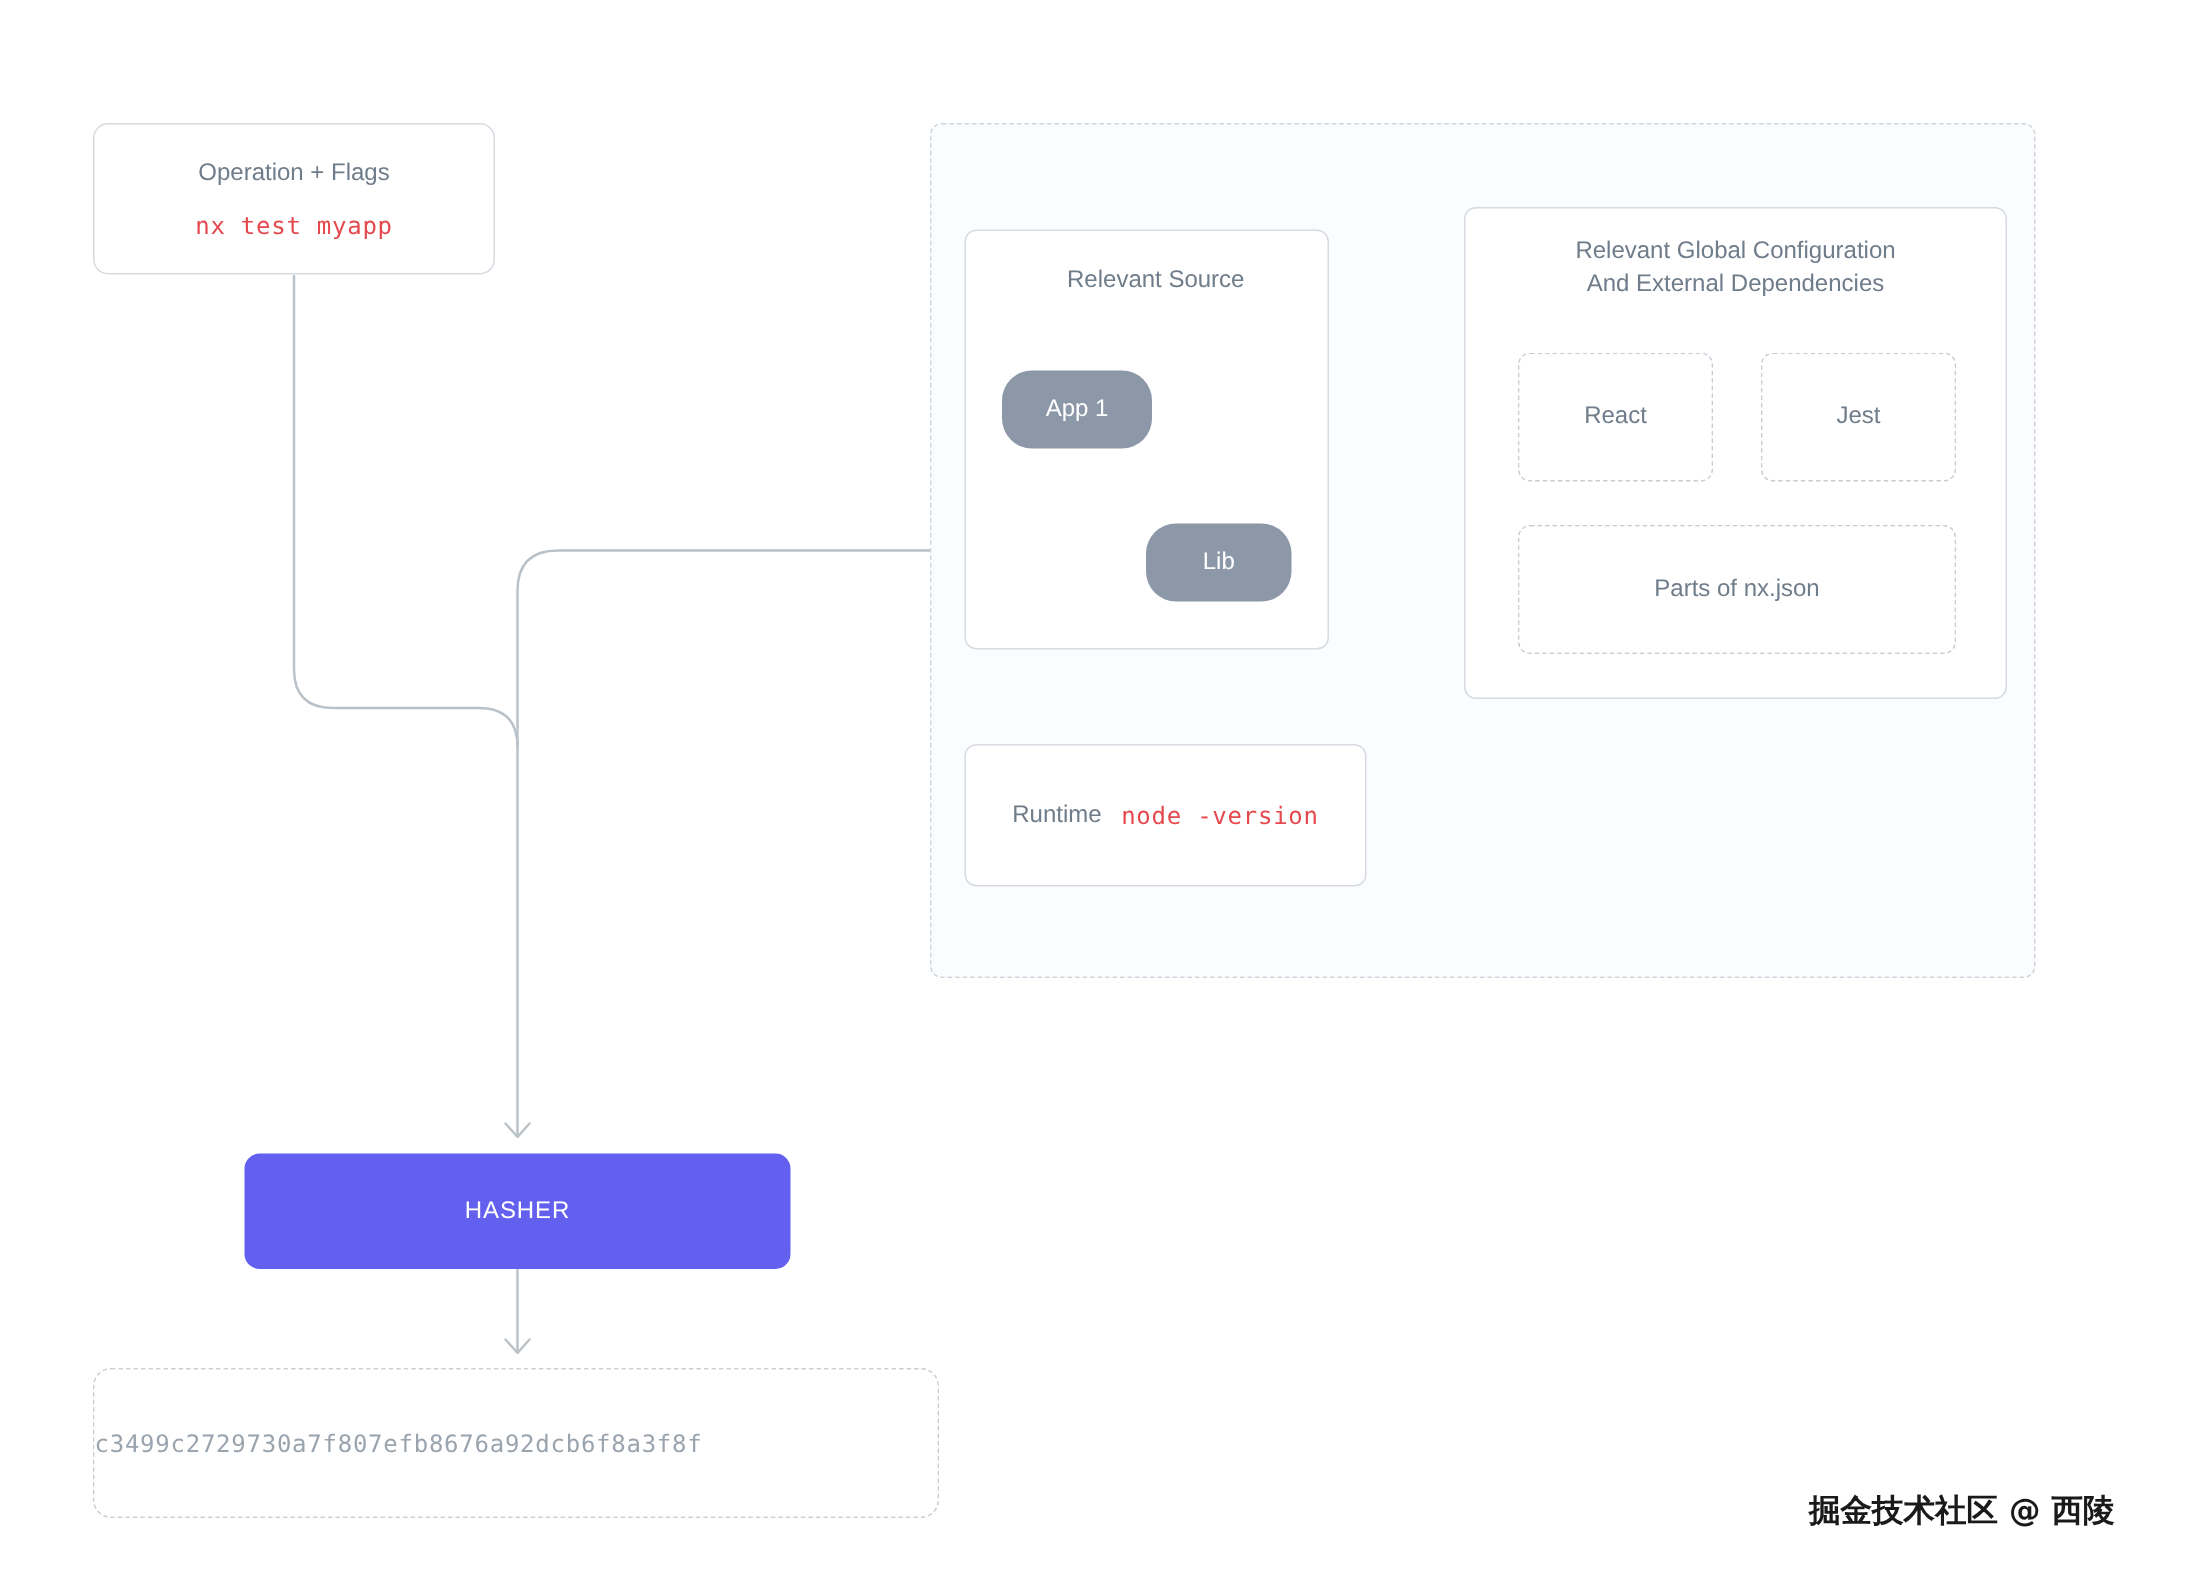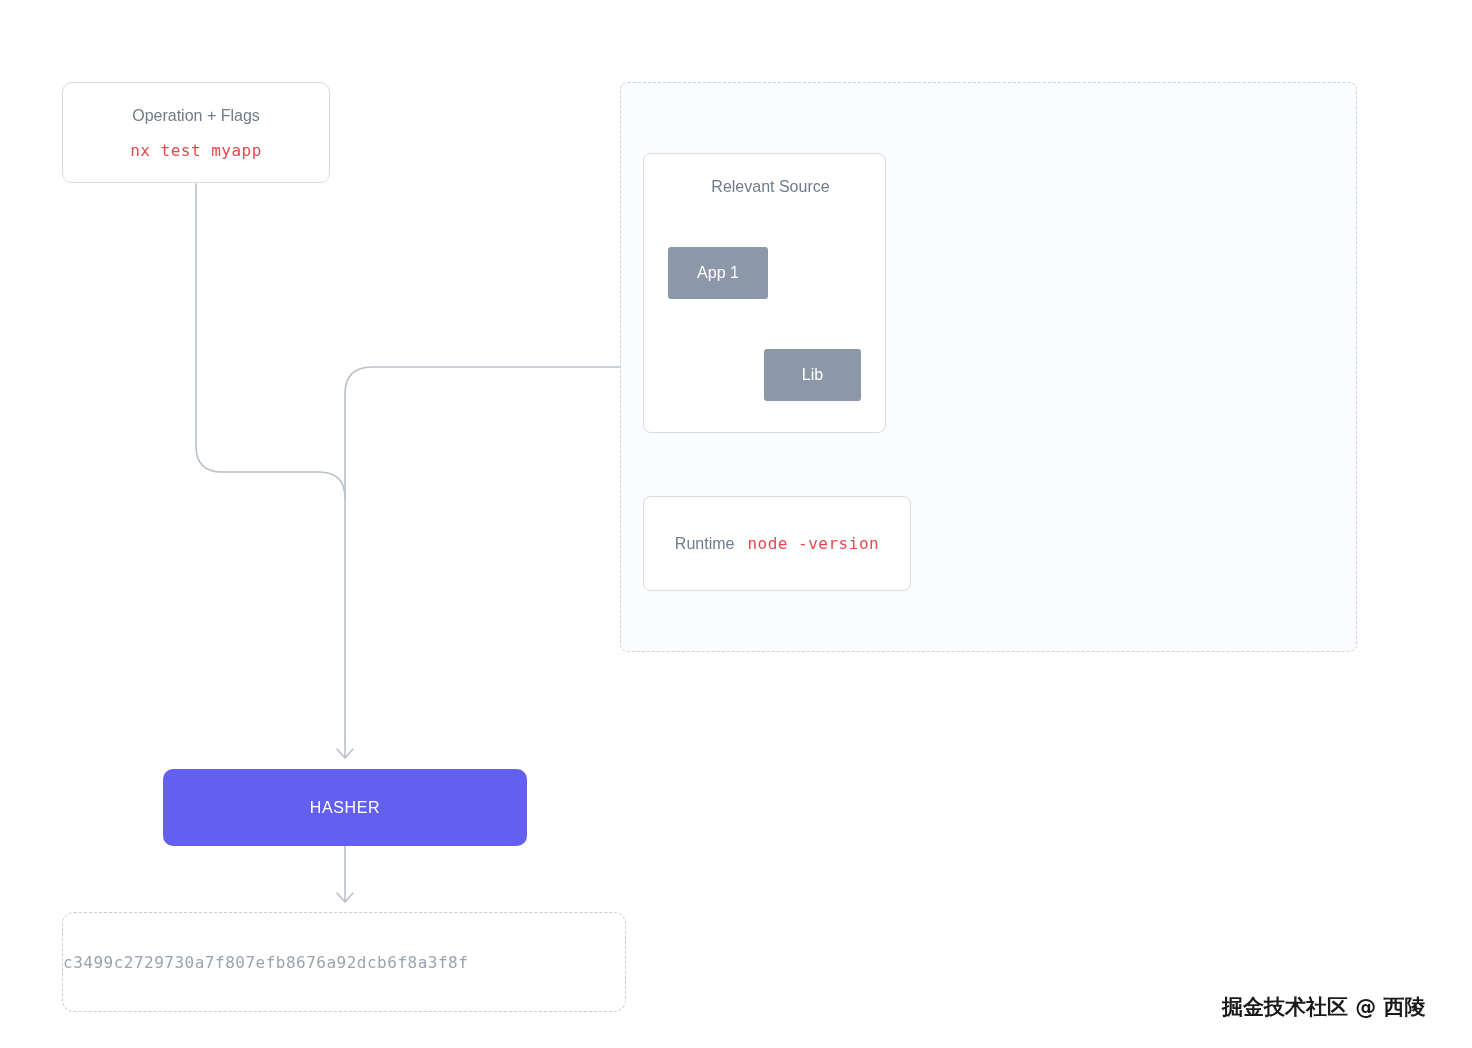--- a/index.html
+++ b/index.html
@@ -22,38 +22,38 @@
   svg.connectors{position:absolute;left:0;top:0;width:1472px;height:1048px;pointer-events:none;}
   .box{position:absolute;background:#ffffff;border:1px solid var(--border-solid);border-radius:10px;}
   .box-title{color:var(--title-gray);font-size:16px;text-align:center;line-height:1.35;}
   .code{font-family:"DejaVu Sans Mono",monospace;font-size:16px;color:var(--command-red);text-align:center;letter-spacing:.5px;}
 
   .op-box{left:62px;top:82px;width:268px;height:101px;display:flex;flex-direction:column;align-items:center;justify-content:center;gap:15px;}
 
   .inputs-panel{position:absolute;left:620px;top:82px;width:737px;height:570px;border:1.5px dashed #ccd3da;border-radius:8px;background:var(--panel-bg);}
 
   .source-box{left:22px;top:70px;width:243px;height:280px;border-radius:8px;padding-top:22px;padding-left:12px;}
-  .node{position:absolute;background:var(--node-gray);color:#ffffff;border-radius:3px;display:flex;align-items:center;justify-content:center;font-size:16px;}
+  .node{position:absolute;background:var(--node-gray);color:#ffffff;border-radius:20px;display:flex;align-items:center;justify-content:center;font-size:16px;}
   .node-app1{left:24px;top:93px;width:100px;height:52px;}
   .node-lib{left:120px;top:195px;width:97px;height:52px;}
 
   .config-box{left:355px;top:55px;width:362px;height:328px;border-radius:8px;padding-top:18px;}
   .dashed-item{position:absolute;border:1.5px dashed var(--border-dashed);border-radius:8px;color:var(--title-gray);font-size:16px;display:flex;align-items:center;justify-content:center;background:transparent;}
   .item-react{left:35px;top:96px;width:130px;height:86px;}
   .item-jest{left:197px;top:96px;width:130px;height:86px;}
   .item-nxjson{left:35px;top:211px;width:292px;height:86px;}
 
   .runtime-box{left:22px;top:413px;width:268px;height:95px;border-radius:8px;display:flex;align-items:center;justify-content:center;gap:13px;}
 
   .hasher{position:absolute;left:163px;top:769px;width:364px;height:77px;background:var(--accent);color:#ffffff;border-radius:10px;display:flex;align-items:center;justify-content:center;font-size:16px;font-weight:500;letter-spacing:.6px;}
 
   .hash-box{position:absolute;left:62px;top:912px;width:564px;height:100px;border:1.5px dashed var(--border-dashed);border-radius:12px;display:flex;align-items:center;justify-content:flex-start;background:#ffffff;}
   .hash-value{font-family:"DejaVu Sans Mono",monospace;font-size:16px;color:var(--hash-gray);letter-spacing:.5px;}
 
-  .watermark{position:absolute;left:1206px;top:993px;font-size:21px;font-weight:700;color:#1a1a1a;font-family:"DejaVu Sans",sans-serif;white-space:nowrap;margin-left:16px;}
+  .watermark{position:absolute;left:1206px;top:993px;font-size:21px;font-weight:700;color:#1a1a1a;font-family:"DejaVu Sans",sans-serif;white-space:nowrap;}
 </style>
 </head>
 <body>
 
 <div class="canvas">
 
   <svg class="connectors" viewBox="0 0 1472 1048" fill="none" stroke="#b9c1c9" stroke-width="1.6" stroke-linecap="round" stroke-linejoin="round">
 
     <path d="M196 184 L196 446 Q196 472 222 472 L319 472 Q345 472 345 498"></path>
 
@@ -73,20 +73,29 @@
   </div>
 
   <div class="inputs-panel">
 
     <div class="box source-box">
       <div class="box-title">Relevant Source</div>
       <div class="node node-app1">App 1</div>
       <div class="node node-lib">Lib</div>
     </div>
 
+    <div class="box config-box">
+      <div class="box-title">
+        <span>Relevant Global Configuration</span><br>
+        <span>And External Dependencies</span>
+      </div>
+      <div class="dashed-item item-react">React</div>
+      <div class="dashed-item item-jest">Jest</div>
+      <div class="dashed-item item-nxjson">Parts of nx.json</div>
+    </div>
 
     <div class="box runtime-box">
       <div class="box-title">Runtime</div>
       <div class="code">node -version</div>
     </div>
 
   </div>
 
   <div class="hasher">HASHER</div>
 

